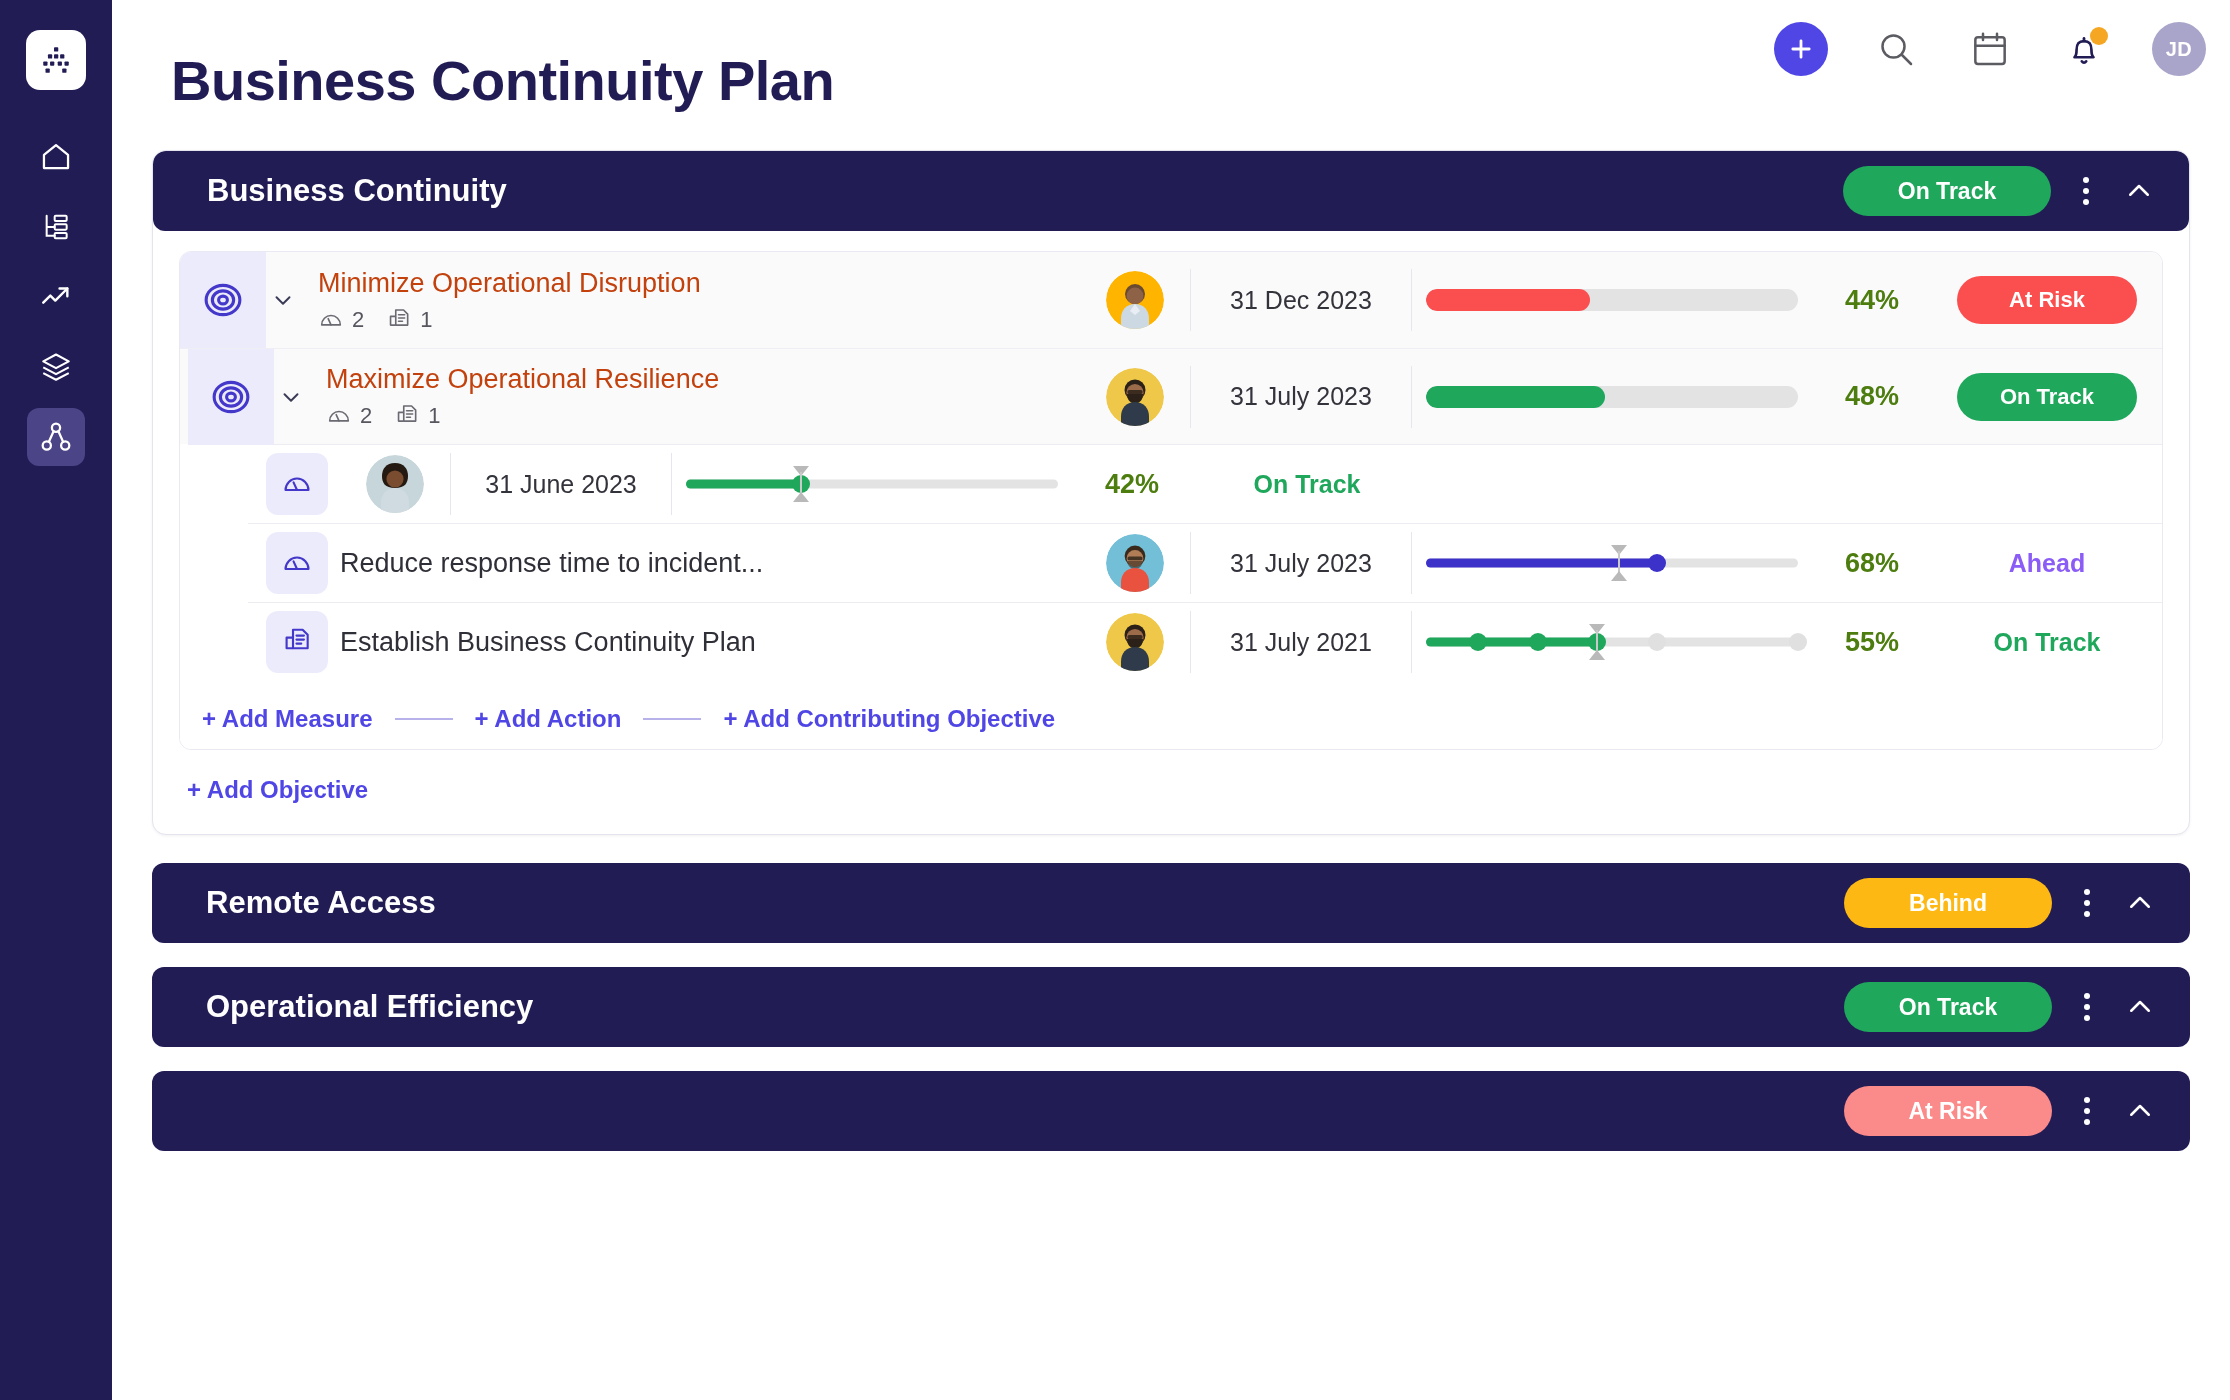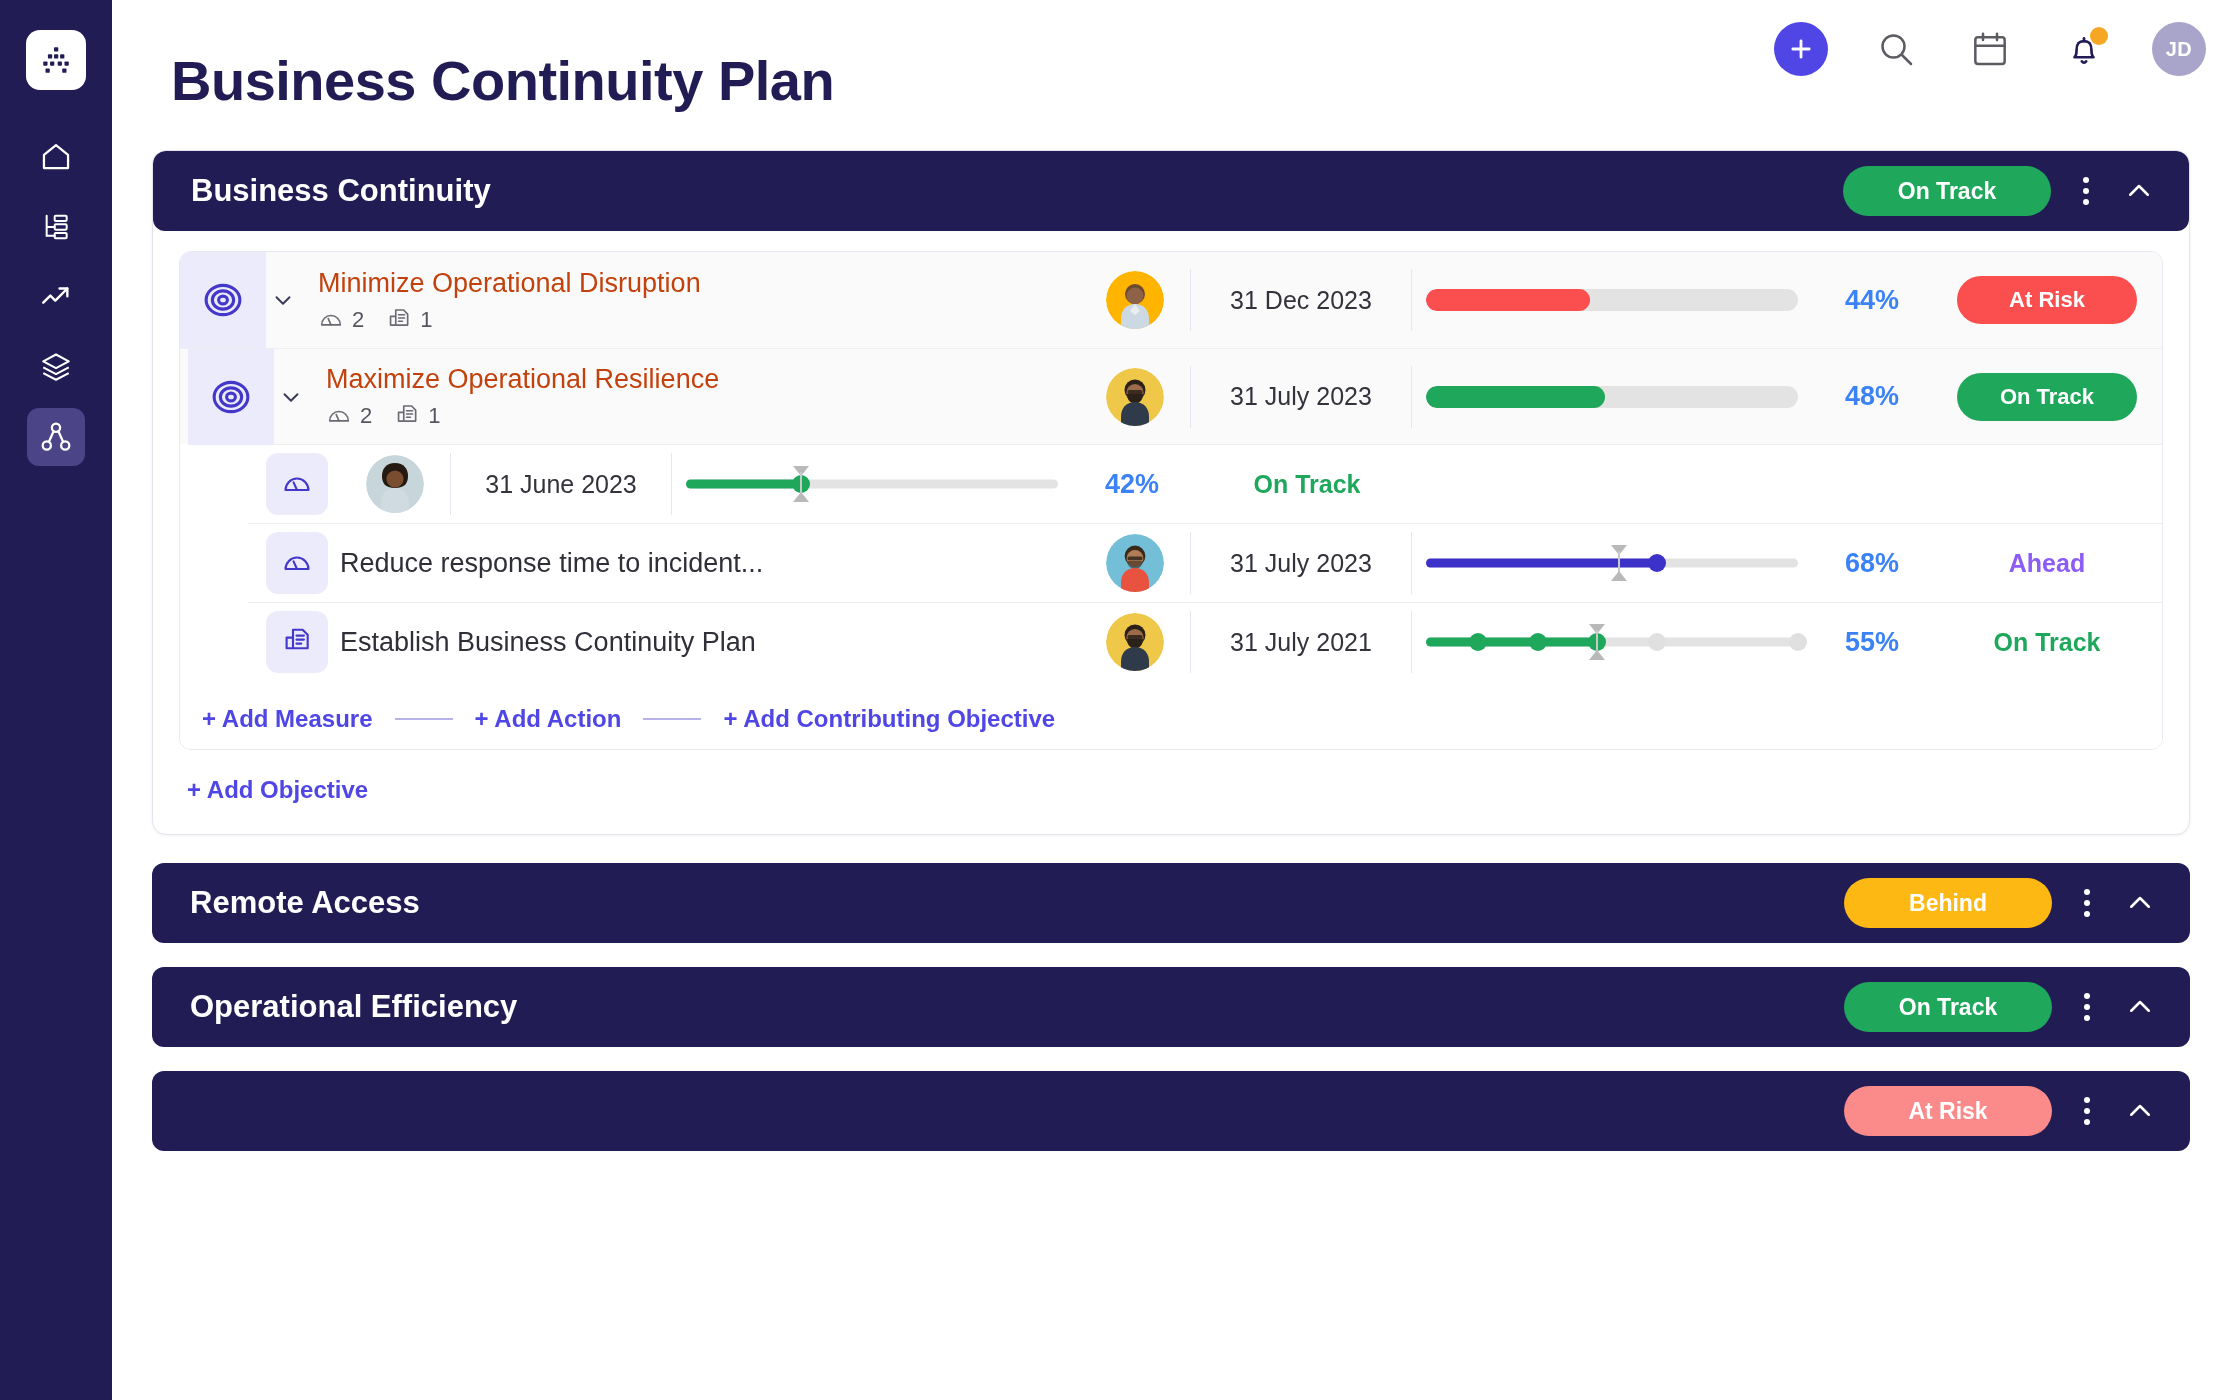--- a/index.html
+++ b/index.html
@@ -83,20 +83,21 @@
     background: #221C55;
     height: 80px;
     display: flex; align-items: center;
     padding: 0 28px 0 38px;
     border-radius: 12px;
   }
   .goal-header.standalone { border-radius: 12px; }
   .goal-title {
     color: #ffffff; font-size: 31px; font-weight: 700;
     flex: 1;
+    margin-left: 16px;
   }
   .badge {
     min-width: 208px; height: 50px; border-radius: 25px;
     display: flex; align-items: center; justify-content: center;
     color: #fff; font-size: 23px; font-weight: 700;
     padding: 0 22px;
   }
   .kebab {
     width: 46px; display: flex; flex-direction: column;
     align-items: center; gap: 5px; margin-left: 12px;
@@ -150,21 +151,21 @@
 
   .divider-v { width: 1px; height: 62px; background: #e6e6ee; flex: 0 0 1px; }
 
   .cell-date {
     width: 220px; flex: 0 0 220px;
     text-align: center; font-size: 25px; color: #33333b;
   }
   .cell-progress { width: 400px; flex: 0 0 400px; padding: 0 14px; }
   .cell-pct {
     width: 120px; flex: 0 0 120px; text-align: center;
-    font-size: 27px; font-weight: 700; color: #3b82f6;
+    font-size: 27px; font-weight: 700; color: #4d7c0f;
   }
   .cell-status { width: 230px; flex: 0 0 230px; display: flex; justify-content: center; }
 
   .bar-track {
     height: 22px; border-radius: 11px; background: #e3e3e3;
     width: 100%; position: relative; overflow: hidden;
   }
   .bar-fill { height: 100%; border-radius: 11px; }
 
   

